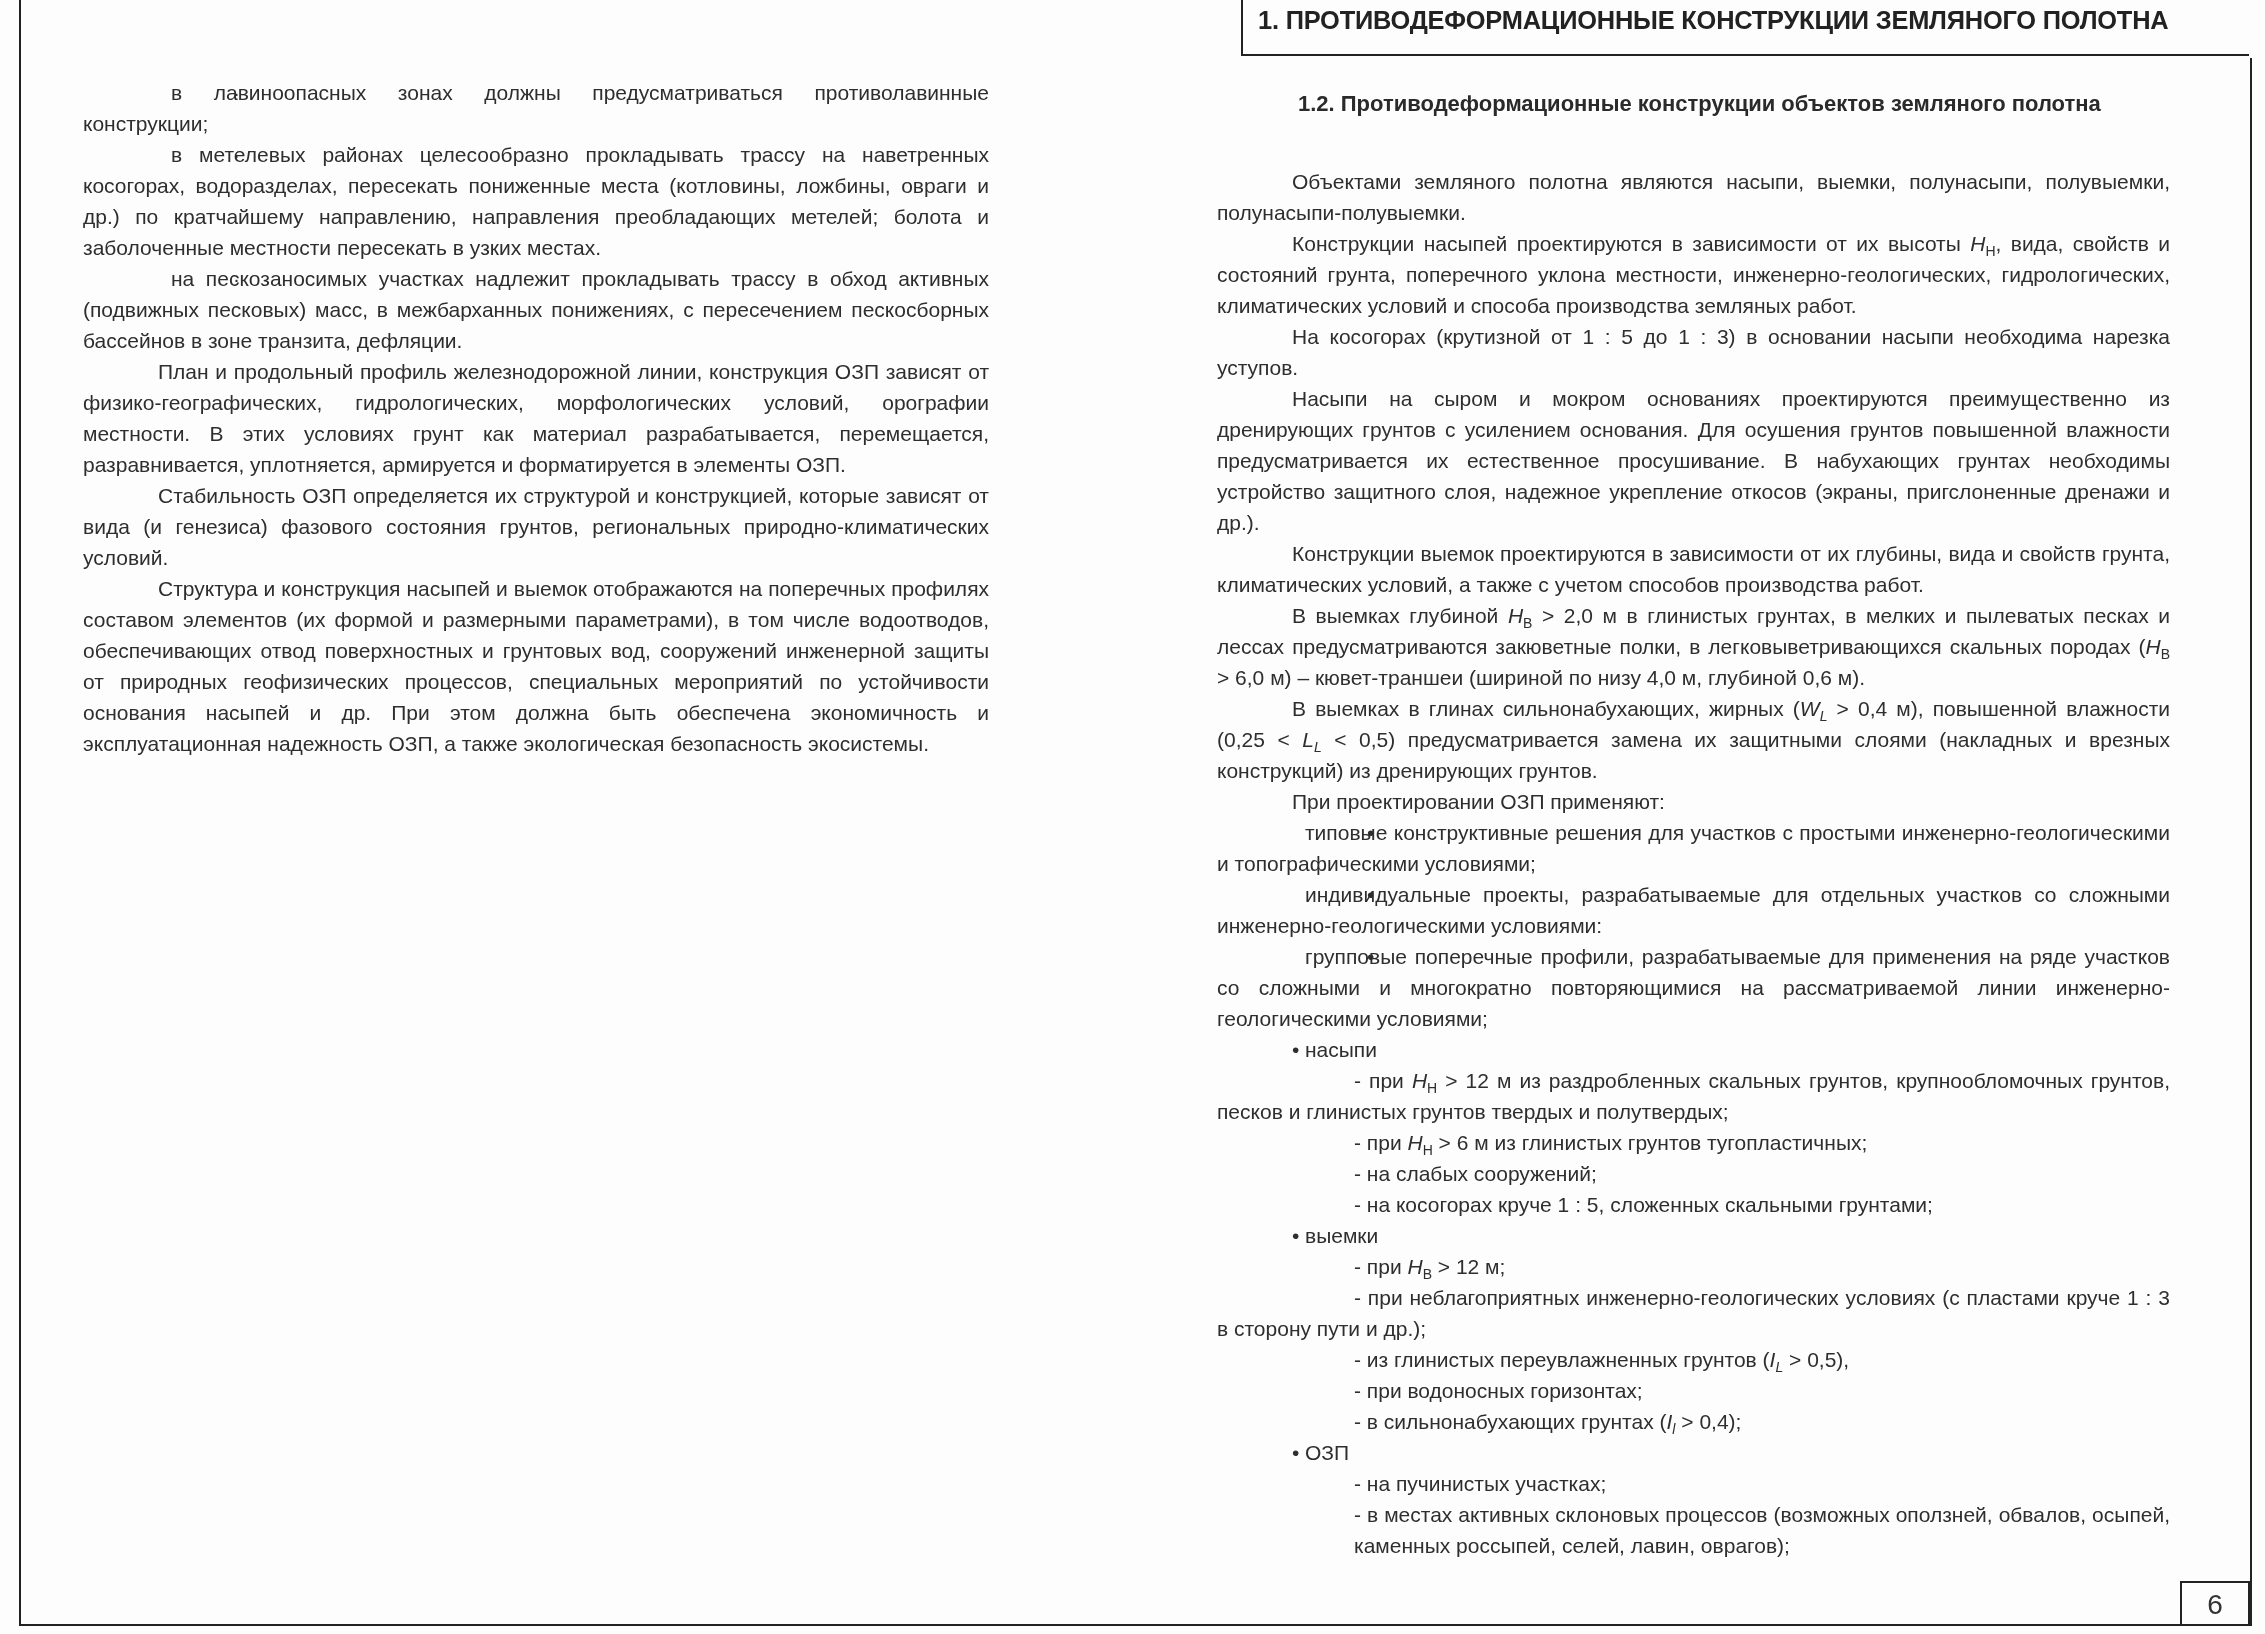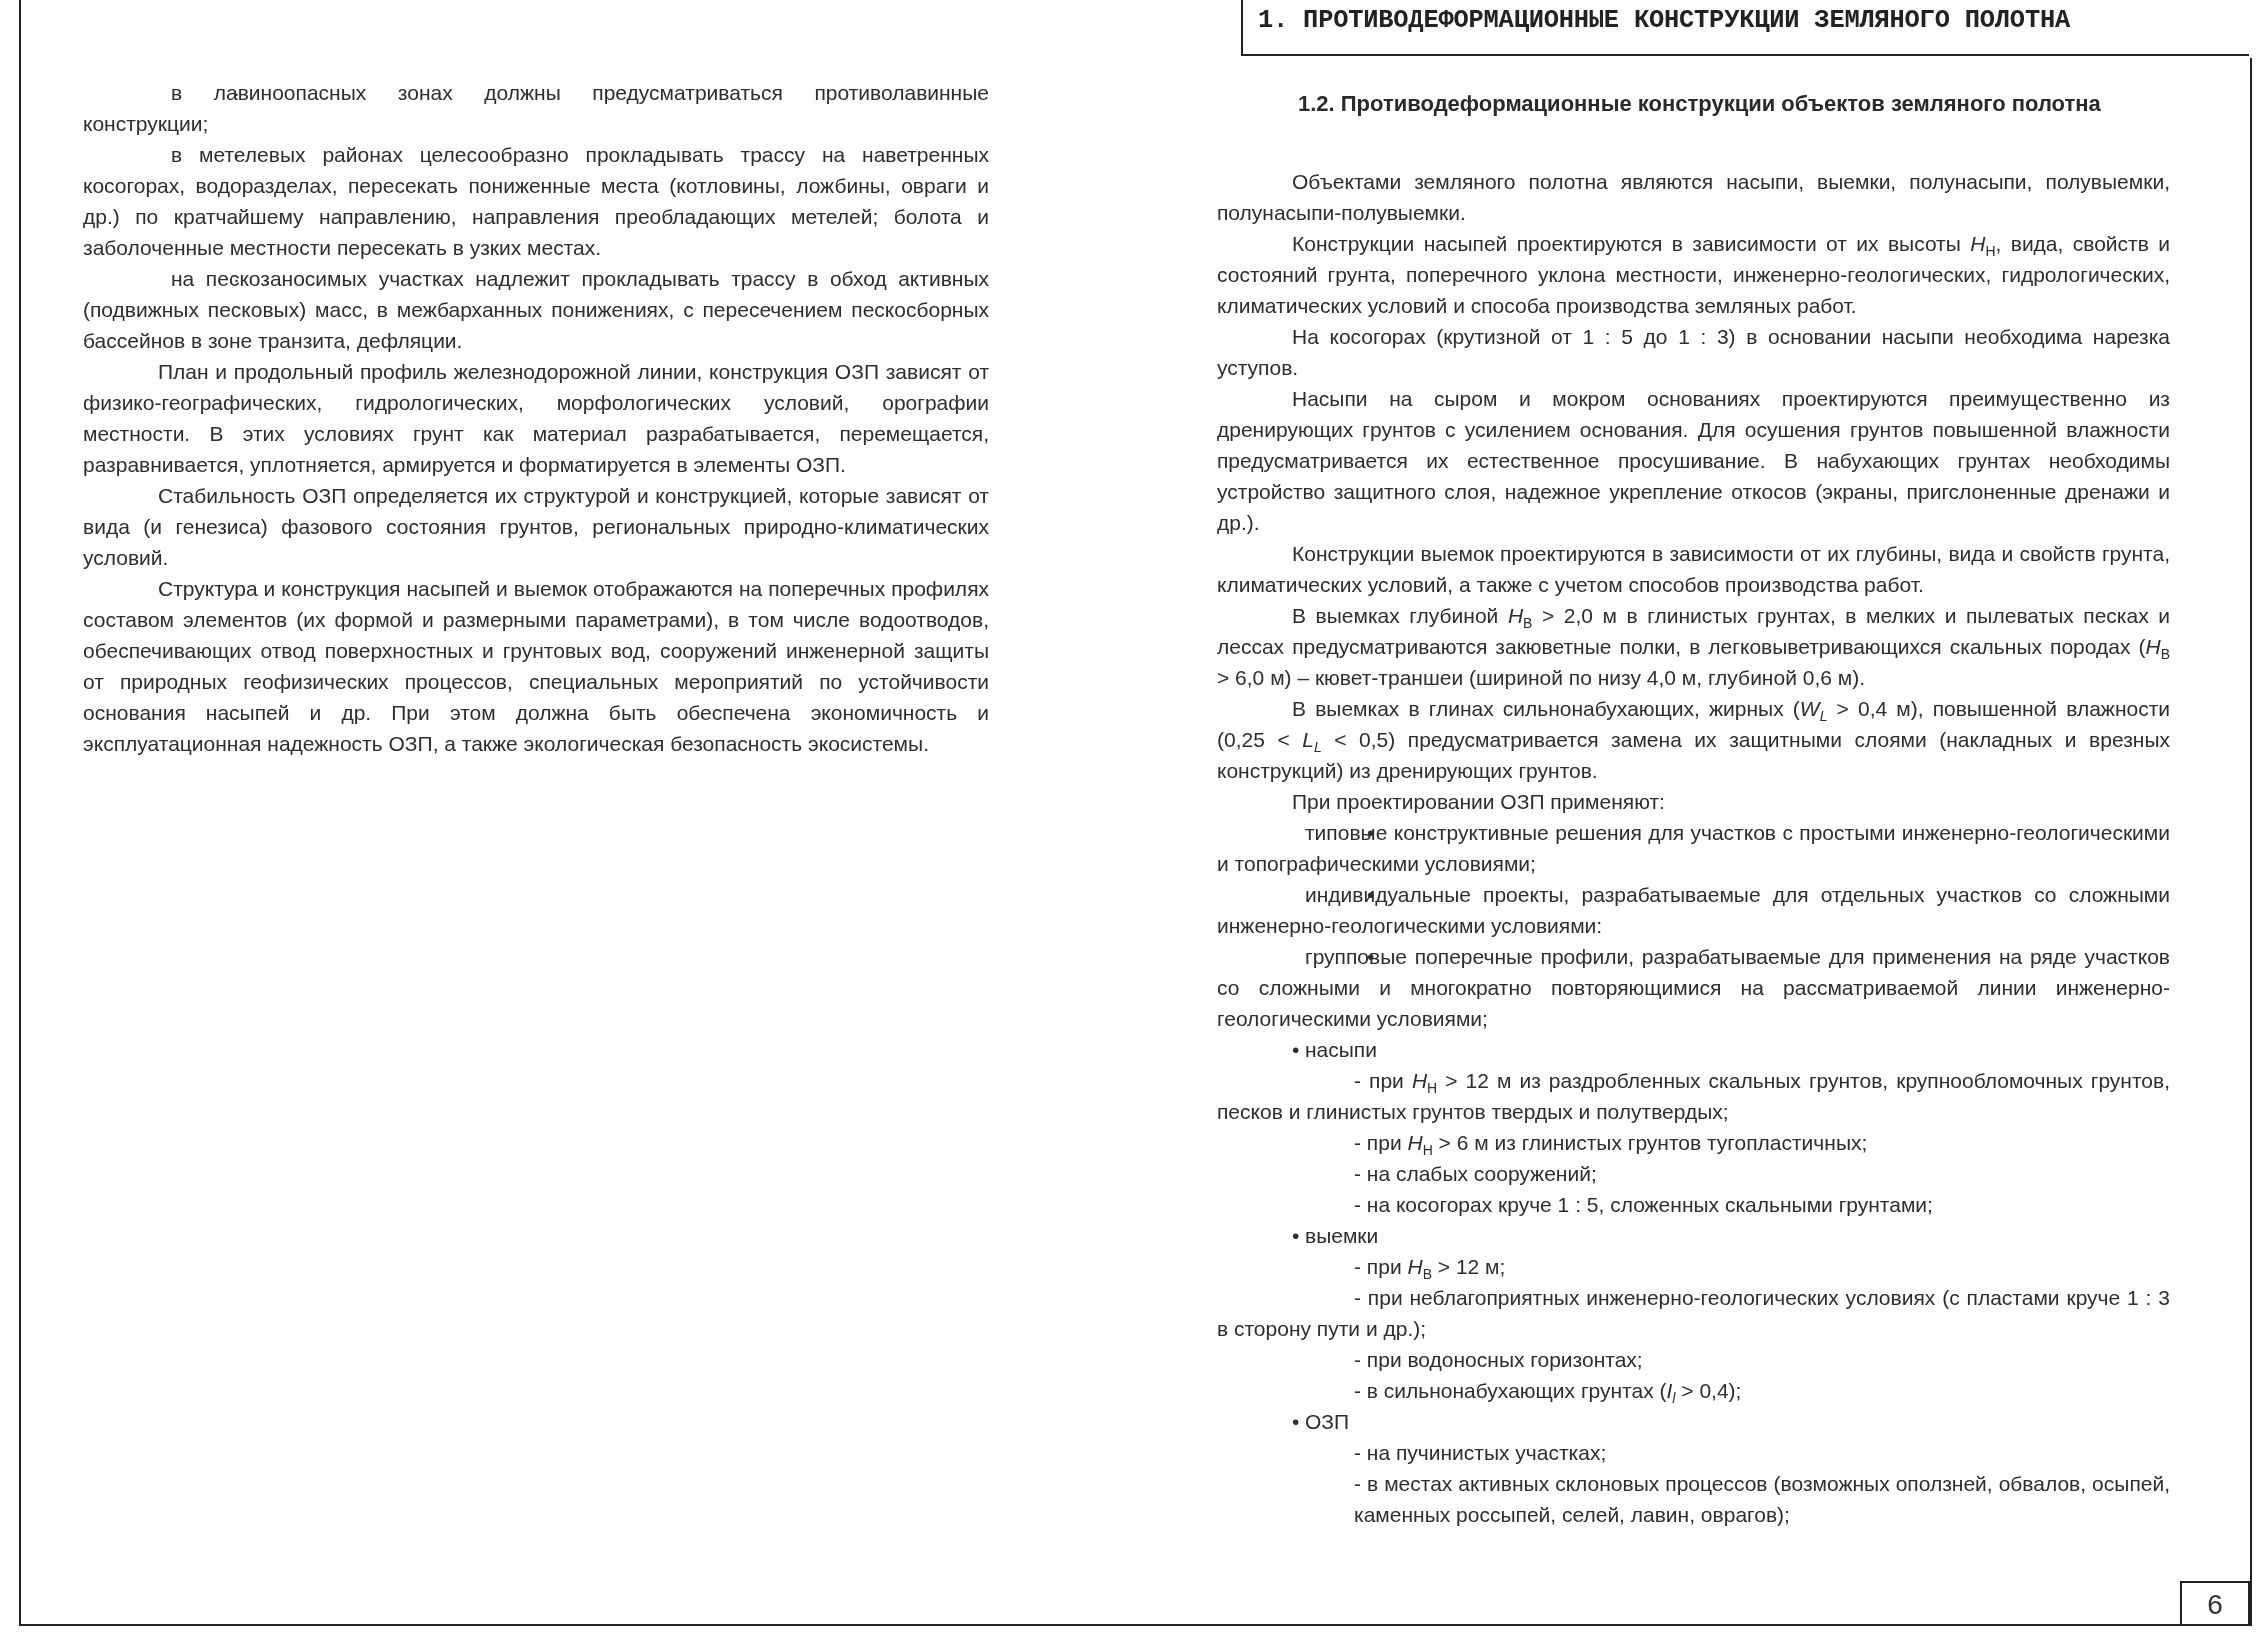--- a/index.html
+++ b/index.html
@@ -11,21 +11,21 @@
   .frame-left { position:absolute; left:19px; top:0; width:0; height:1626px; border-left:2.8px solid #222; }
   .frame-bottom { position:absolute; left:19px; top:1624px; width:2233px; height:0; border-top:2.8px solid #222; }
   .frame-right { position:absolute; left:2250px; top:58px; width:0; height:1568px; border-left:2.8px solid #222; }
   .header-box {
     position:absolute; left:1241px; top:0; width:1008px; height:56px;
     border-left:2.8px solid #222; border-bottom:2.8px solid #222;
     box-sizing:border-box;
   }
   .header-title {
     position:absolute; left:1258px; top:5.6px; width:998px;
-    font-family:Liberation Mono, monospace; font-weight:bold;
+    font-family:Liberation Sans, sans-serif; font-weight:bold;
     font-size:25.4px; letter-spacing:-0.2px; color:#222; white-space:nowrap;
   }
   .section-title {
     position:absolute; left:1298px; top:91px;
     font-weight:bold; font-size:22px; color:#2a2a2a; white-space:nowrap;
   }
   .col {
     position:absolute; font-size:21px; line-height:31px; color:#2e2e2e;
     text-align:justify;
   }
@@ -82,20 +82,21 @@
 
   <p class="ind1"><span class="bullet">•</span><span>насыпи</span></p>
   <p class="ind2-hang"><span>- при </span><i>H</i><sub>Н</sub><span> &gt; 12 м из раздробленных скальных грунтов, крупнообломочных грунтов, песков и глинистых грунтов твердых и полутвердых;</span></p>
   <p class="ind2"><span>- при </span><i>H</i><sub>Н</sub><span> &gt; 6 м из глинистых грунтов тугопластичных;</span></p>
   <p class="ind2">- на слабых сооружений;</p>
   <p class="ind2">- на косогорах круче 1 : 5, сложенных скальными грунтами;</p>
 
   <p class="ind1"><span class="bullet">•</span><span>выемки</span></p>
   <p class="ind2"><span>- при </span><i>H</i><sub>В</sub><span> &gt; 12 м;</span></p>
   <p class="ind2-hang">- при неблагоприятных инженерно-геологических условиях (с пластами круче 1 : 3 в сторону пути и др.);</p>
+  <p class="ind2"><span>- из глинистых переувлажненных грунтов (</span><i>I</i><sub><i>L</i></sub><span> &gt; 0,5),</span></p>
   <p class="ind2">- при водоносных горизонтах;</p>
   <p class="ind2"><span>- в сильнонабухающих грунтах (</span><i>I</i><sub><i>l</i></sub><span> &gt;  0,4);</span></p>
 
   <p class="ind1"><span class="bullet">•</span><span>ОЗП</span></p>
   <p class="ind2">- на пучинистых участках;</p>
   <p class="ind2-cont">- в местах активных склоновых процессов (возможных оползней, обвалов, осыпей, каменных россыпей, селей, лавин, оврагов);</p>
 </div>
 
 <div class="page-box">6</div>
 

